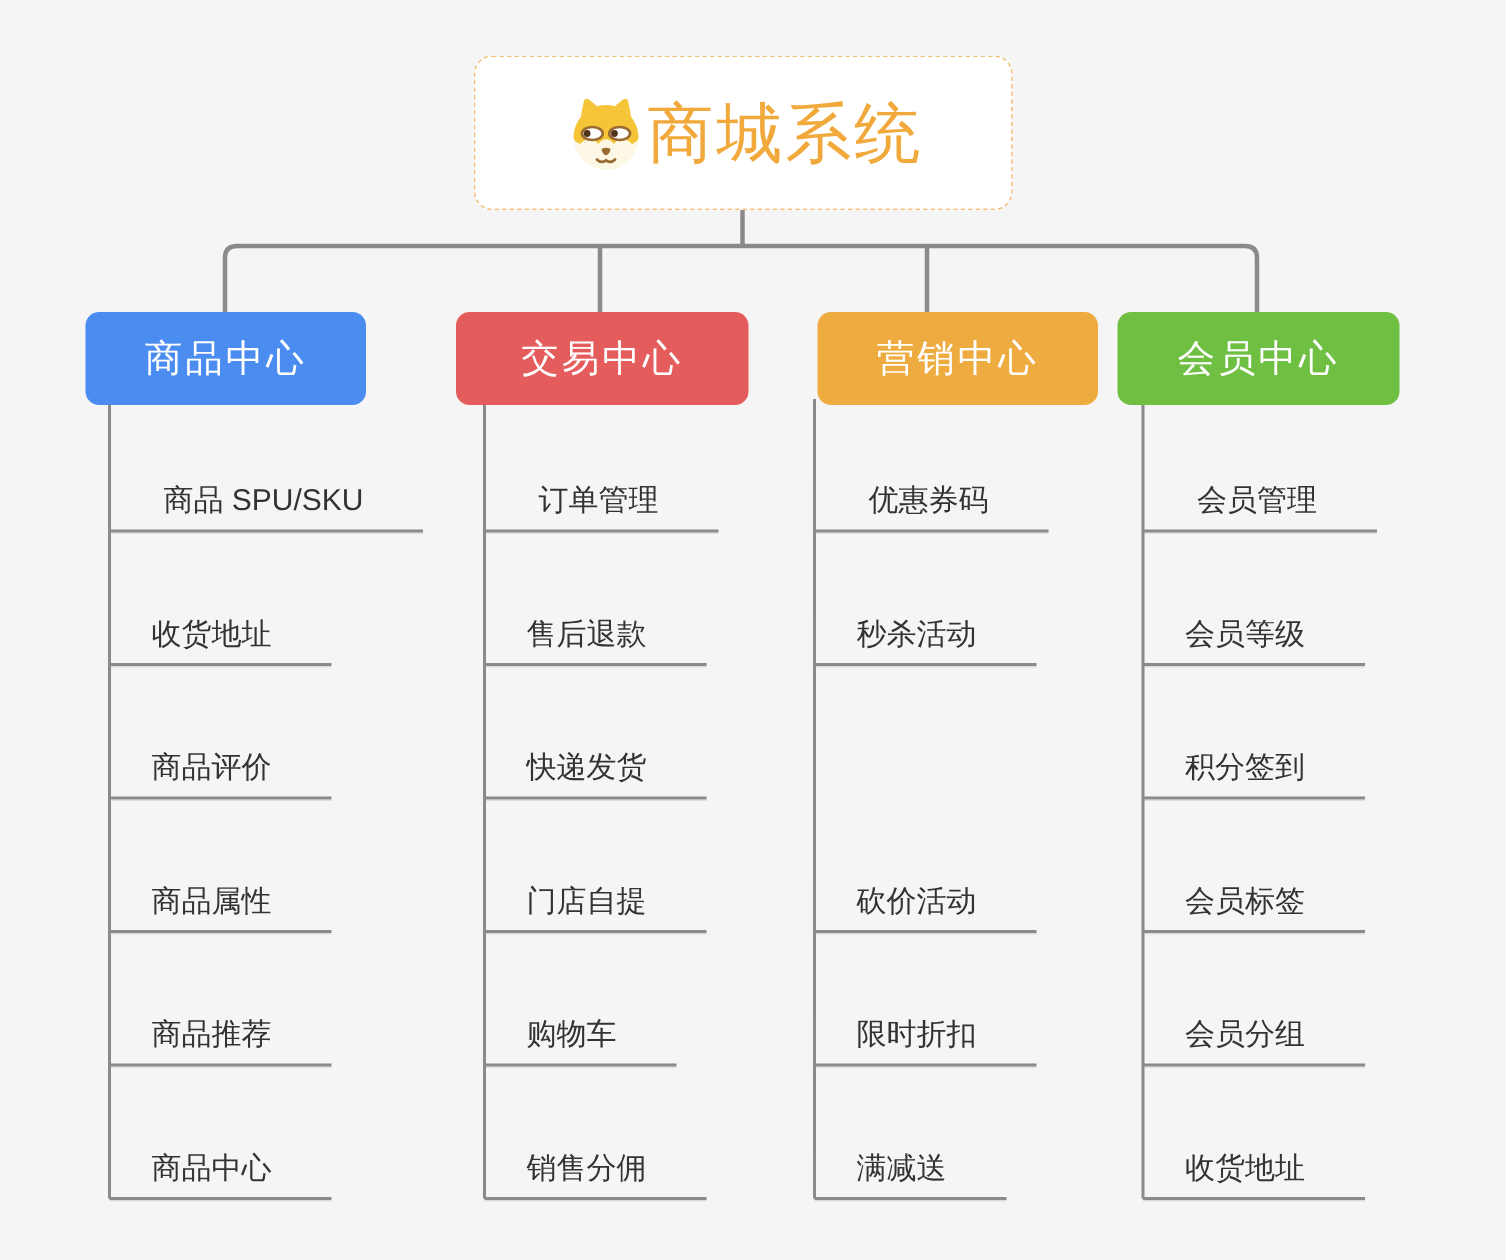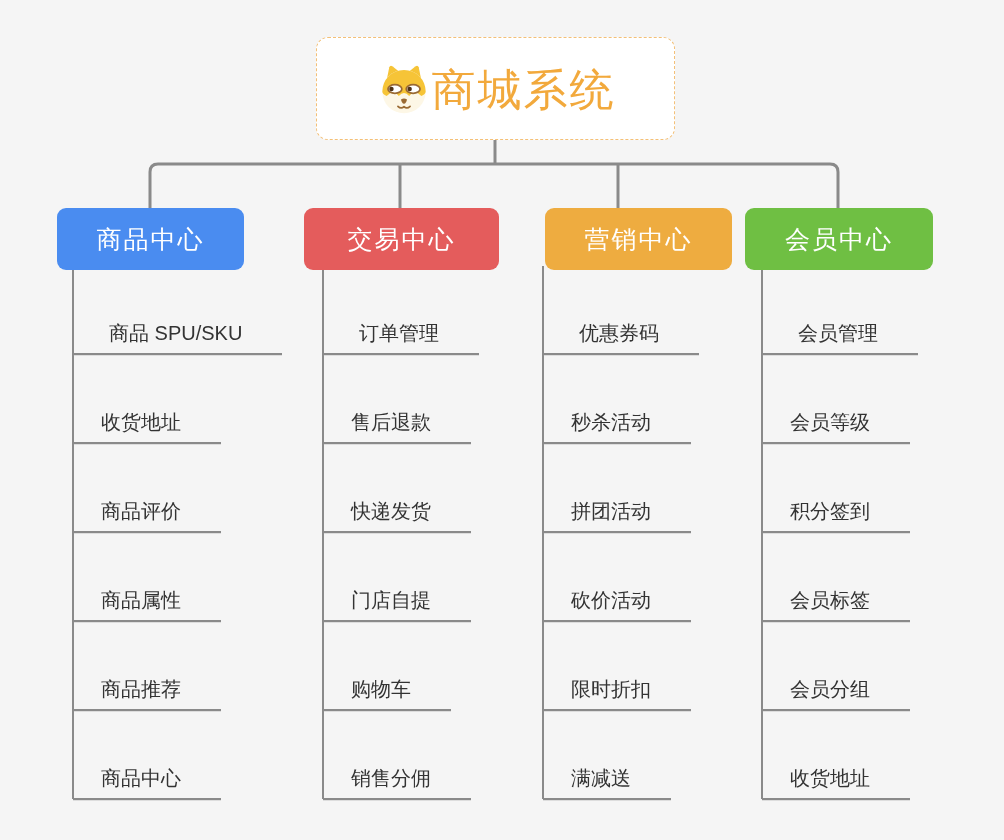--- a/index.html
+++ b/index.html
@@ -134,21 +134,20 @@
 
   <div class="leaf c2 r1">订单管理</div>
   <div class="leaf c2 r2">售后退款</div>
   <div class="leaf c2 r3">快递发货</div>
   <div class="leaf c2 r4">门店自提</div>
   <div class="leaf c2 r5">购物车</div>
   <div class="leaf c2 r6">销售分佣</div>
 
   <div class="leaf c3 r1">优惠券码</div>
   <div class="leaf c3 r2">秒杀活动</div>
-  <div class="leaf c3 r3">拼团活动</div>
   <div class="leaf c3 r4">砍价活动</div>
   <div class="leaf c3 r5">限时折扣</div>
   <div class="leaf c3 r6">满减送</div>
 
   <div class="leaf c4 r1">会员管理</div>
   <div class="leaf c4 r2">会员等级</div>
   <div class="leaf c4 r3">积分签到</div>
   <div class="leaf c4 r4">会员标签</div>
   <div class="leaf c4 r5">会员分组</div>
   <div class="leaf c4 r6">收货地址</div>

